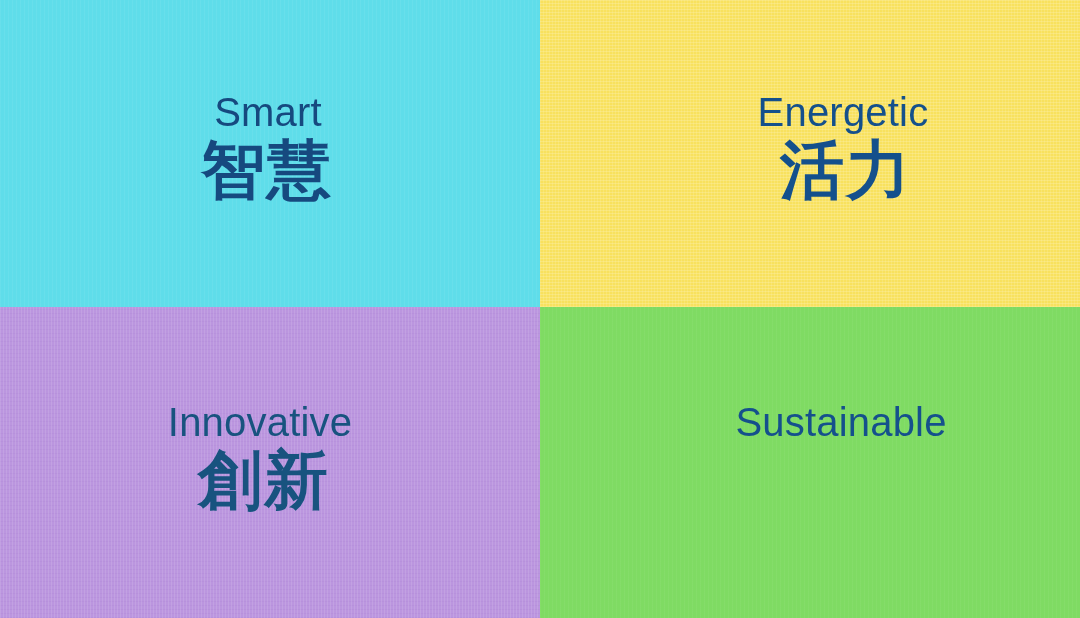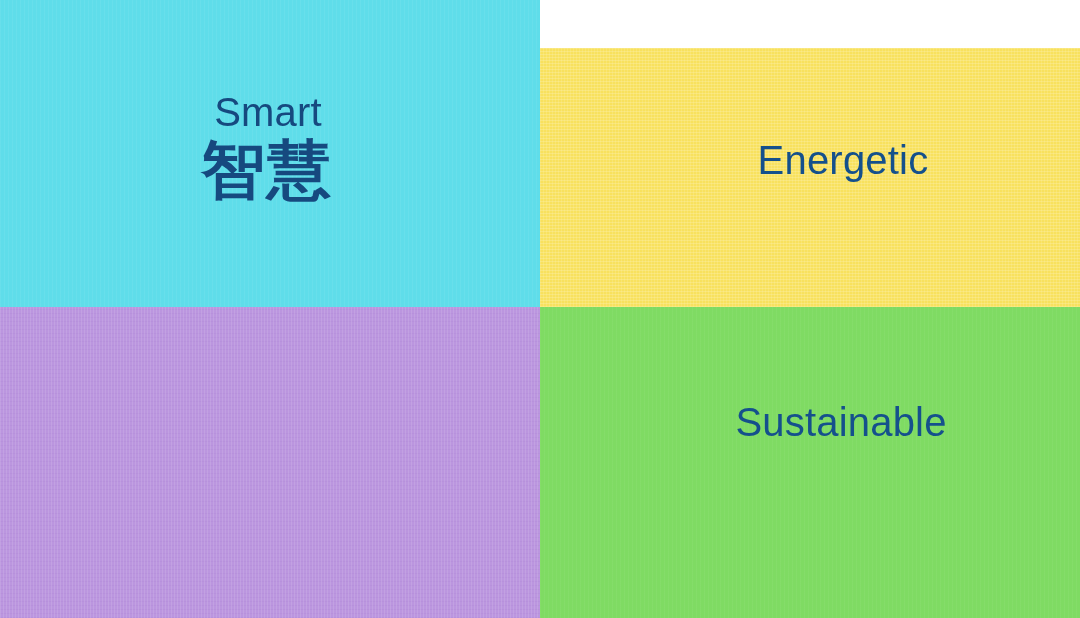--- a/index.html
+++ b/index.html
@@ -103,30 +103,33 @@
   <div class="grid">
 
     <div class="quadrant q-top q-tl" style="background-color: rgb(95, 221, 234); color: rgb(22, 73, 127);">
       <div class="texture tex-cyan"></div>
       <div class="label-stack">
         <div class="label-en">Smart</div>
         <div class="label-zh">智慧</div>
       </div>
     </div>
 
-    <div class="quadrant q-top q-tr" style="background-color: rgb(248, 225, 94); color: rgb(20, 80, 140); margin-top: 48px;">
+    <div class="quadrant q-top q-tr" style="background-color: rgb(248, 225, 94); color: rgb(20, 80, 140);">
       <div class="texture tex-yellow"></div>
       <div class="label-stack">
         <div class="label-en">Energetic</div>
+        <div class="label-zh">活力</div>
       </div>
     </div>
 
     <div class="quadrant q-bot q-bl" style="background-color: rgb(187, 150, 223); color: rgb(24, 83, 127);">
       <div class="texture tex-purple"></div>
       <div class="label-stack">
+        <div class="label-en">Innovative</div>
+        <div class="label-zh">創新</div>
       </div>
     </div>
 
     <div class="quadrant q-bot q-br" style="background-color: rgb(127, 219, 99); color: rgb(21, 80, 140);">
       <div class="texture tex-green"></div>
       <div class="label-stack">
         <div class="label-en">Sustainable</div>
       </div>
     </div>
 

